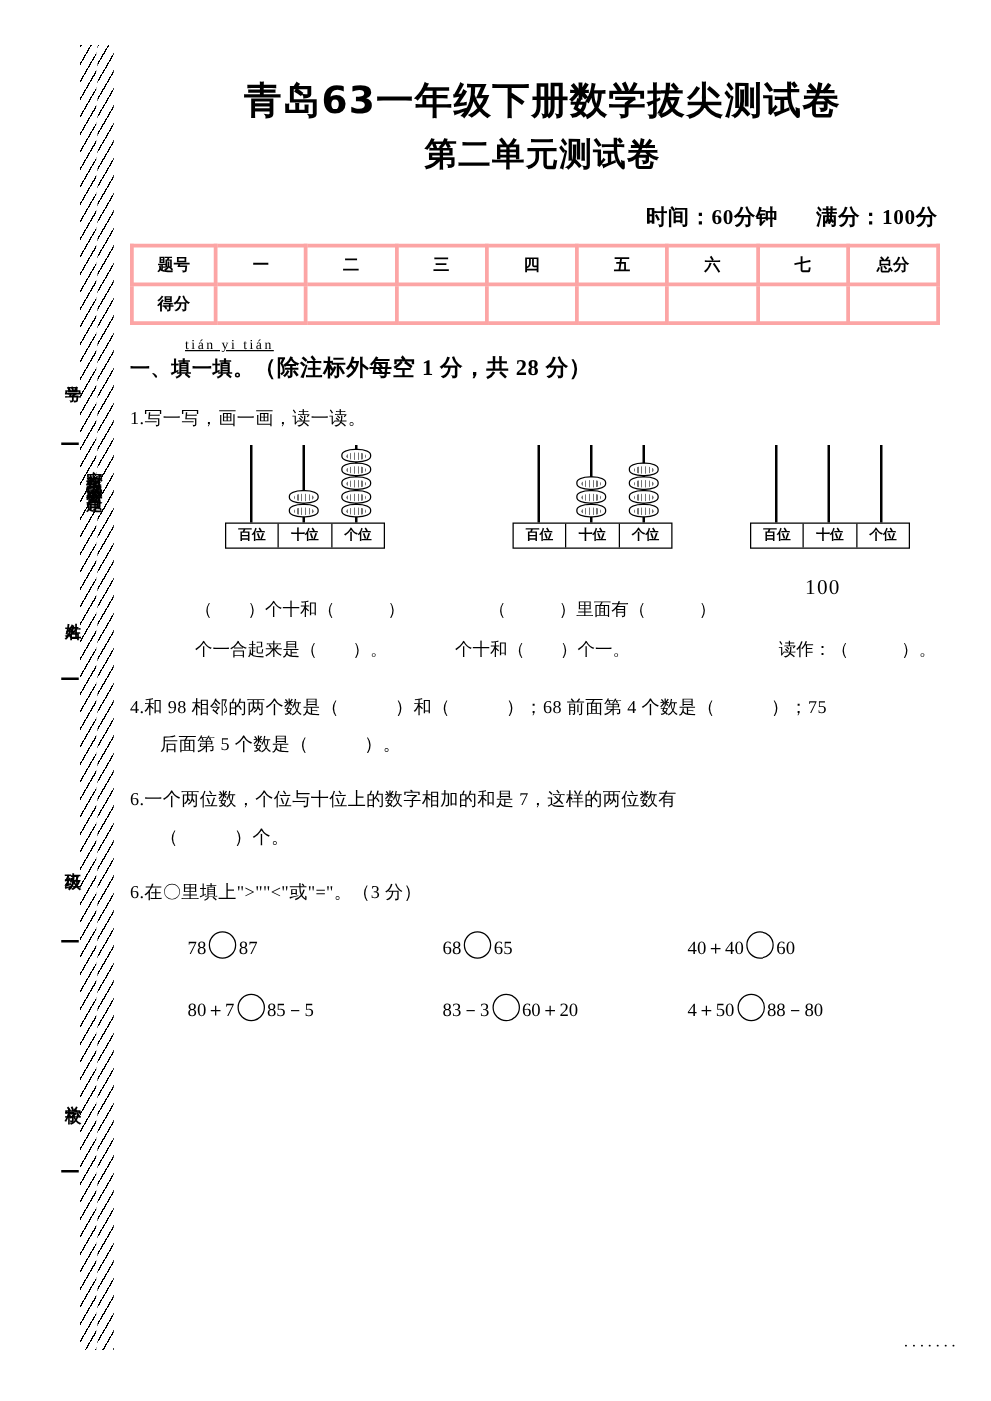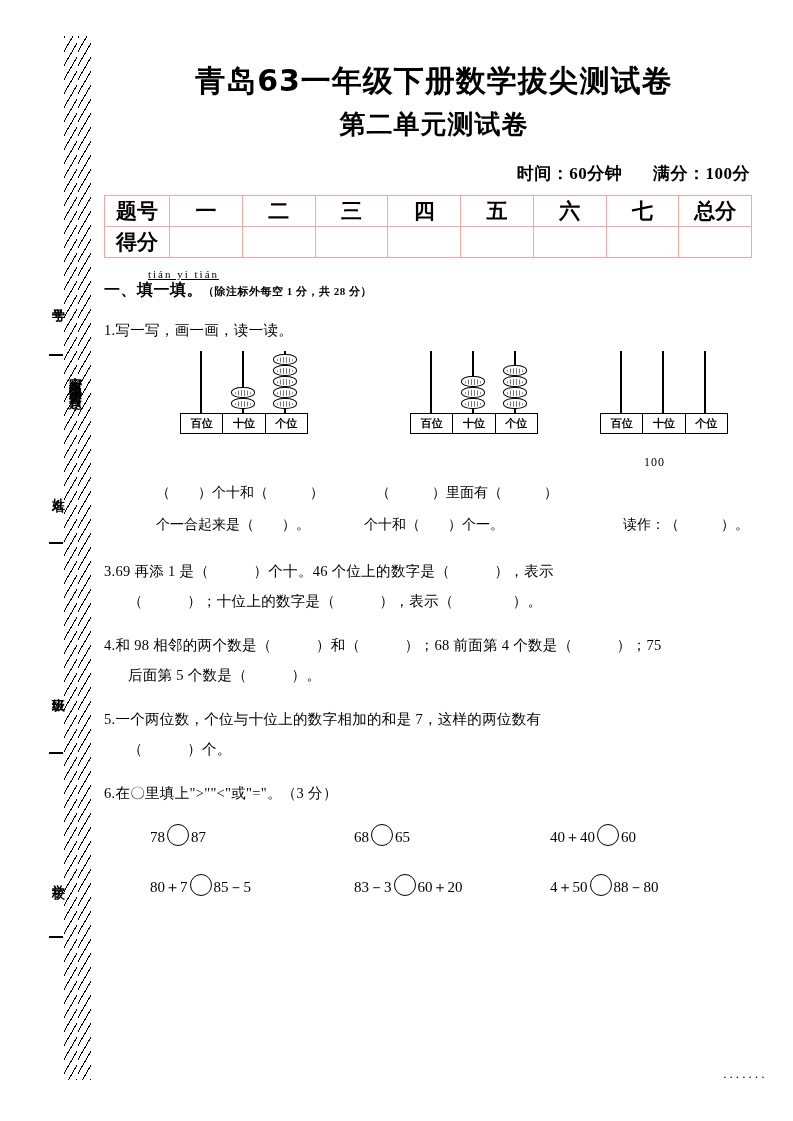--- a/index.html
+++ b/index.html
@@ -89,43 +89,43 @@
   }
   .meta span{margin-left:26px;}
 
   table.score{
     border-collapse:collapse;
     margin-top:10px;
     width:648px;
     table-layout:fixed;
   }
   table.score td{
-    border:1px solid #fca5a5;
+    border:3px solid #fca5a5;
     height:26px;
     text-align:center;
-    font-size:21px;
+    font-size:13px;
     font-weight:bold;
   }
   table.score td.lbl{width:62px;}
 
   .pinyin{
     font-size:11px;
     margin-top:10px;
     margin-left:44px;
     letter-spacing:2px;
     font-family:"Liberation Serif", serif;
     text-decoration:underline;
   }
   .sec-head{
     font-size:16px;
     font-weight:bold;
     margin-top:0px;
     letter-spacing:0.5px;
   }
-  .sec-head .small{font-size:11px;font-weight:bold;}
+  .sec-head .small{font-size:18px;font-weight:bold;}
 
   .q{
     font-size:14.5px;
     line-height:30px;
     margin-top:14px;
     letter-spacing:0.3px;
   }
   .q .ind{display:block;margin-left:24px;}
 
   
@@ -163,21 +163,21 @@
     border-right:1.5px solid #000;
     font-size:11px;
     text-align:center;
     line-height:19px;
     font-weight:bold;
   }
   .ab-base div:last-child{border-right:none;}
 
   .lbl100{
     position:absolute;
-    font-size:12px;
+    font-size:17px;
     letter-spacing:1px;
   }
 
   .cap-row{
     position:relative;
     height:26px;
     font-size:14px;
   }
   .cap{position:absolute;white-space:nowrap;}
 
@@ -322,44 +322,40 @@
         <div class="ab-base">
           <div>百位</div>
           <div>十位</div>
           <div>个位</div>
         </div>
       </div>
 
       <div class="lbl100" style="left:540px;top:104px;">100</div>
     </div>
 
-    <div class="cap-row" style="margin-top:23px;">
+    <div class="cap-row" style="margin-top:13px;">
       <div class="cap" style="left:52px;">（　　）个十和（　　　）</div>
-      <div class="cap" style="left:272px;">（　　　）里面有（　　　）</div>
+      <div class="cap" style="left:287px;">（　　　）里面有（　　　）</div>
     </div>
 
     <div class="cap-row" style="margin-top:6px;">
       <div class="cap" style="left:52px;">个一合起来是（　　）。</div>
       <div class="cap" style="left:260px;">个十和（　　）个一。</div>
       <div class="cap" style="left:519px;">读作：（　　　）。</div>
     </div>
 
 
-    <div class="q">
-      <span>3.69 再添 1 是（　　　）个十。46 个位上的数字是（　　　），表示</span>
-      <span class="ind">（　　　）；十位上的数字是（　　　），表示（　　　　）。</span>
-    </div>
 
     <div class="q">
       <span>4.和 98 相邻的两个数是（　　　）和（　　　）；68 前面第 4 个数是（　　　）；75</span>
       <span class="ind">后面第 5 个数是（　　　）。</span>
     </div>
 
     <div class="q">
-      <span>5.一个两位数，个位与十位上的数字相加的和是 7，这样的两位数有</span>
+      <span>6.一个两位数，个位与十位上的数字相加的和是 7，这样的两位数有</span>
       <span class="ind">（　　　）个。</span>
     </div>
 
     <div class="q">6.在〇里填上"&gt;""&lt;"或"="。（3 分）</div>
 
     <div class="cmp">
       <div class="item" style="left:46px;">
         <span>78</span><span class="circ"></span><span>87</span>
       </div>
       <div class="item" style="left:250px;">

